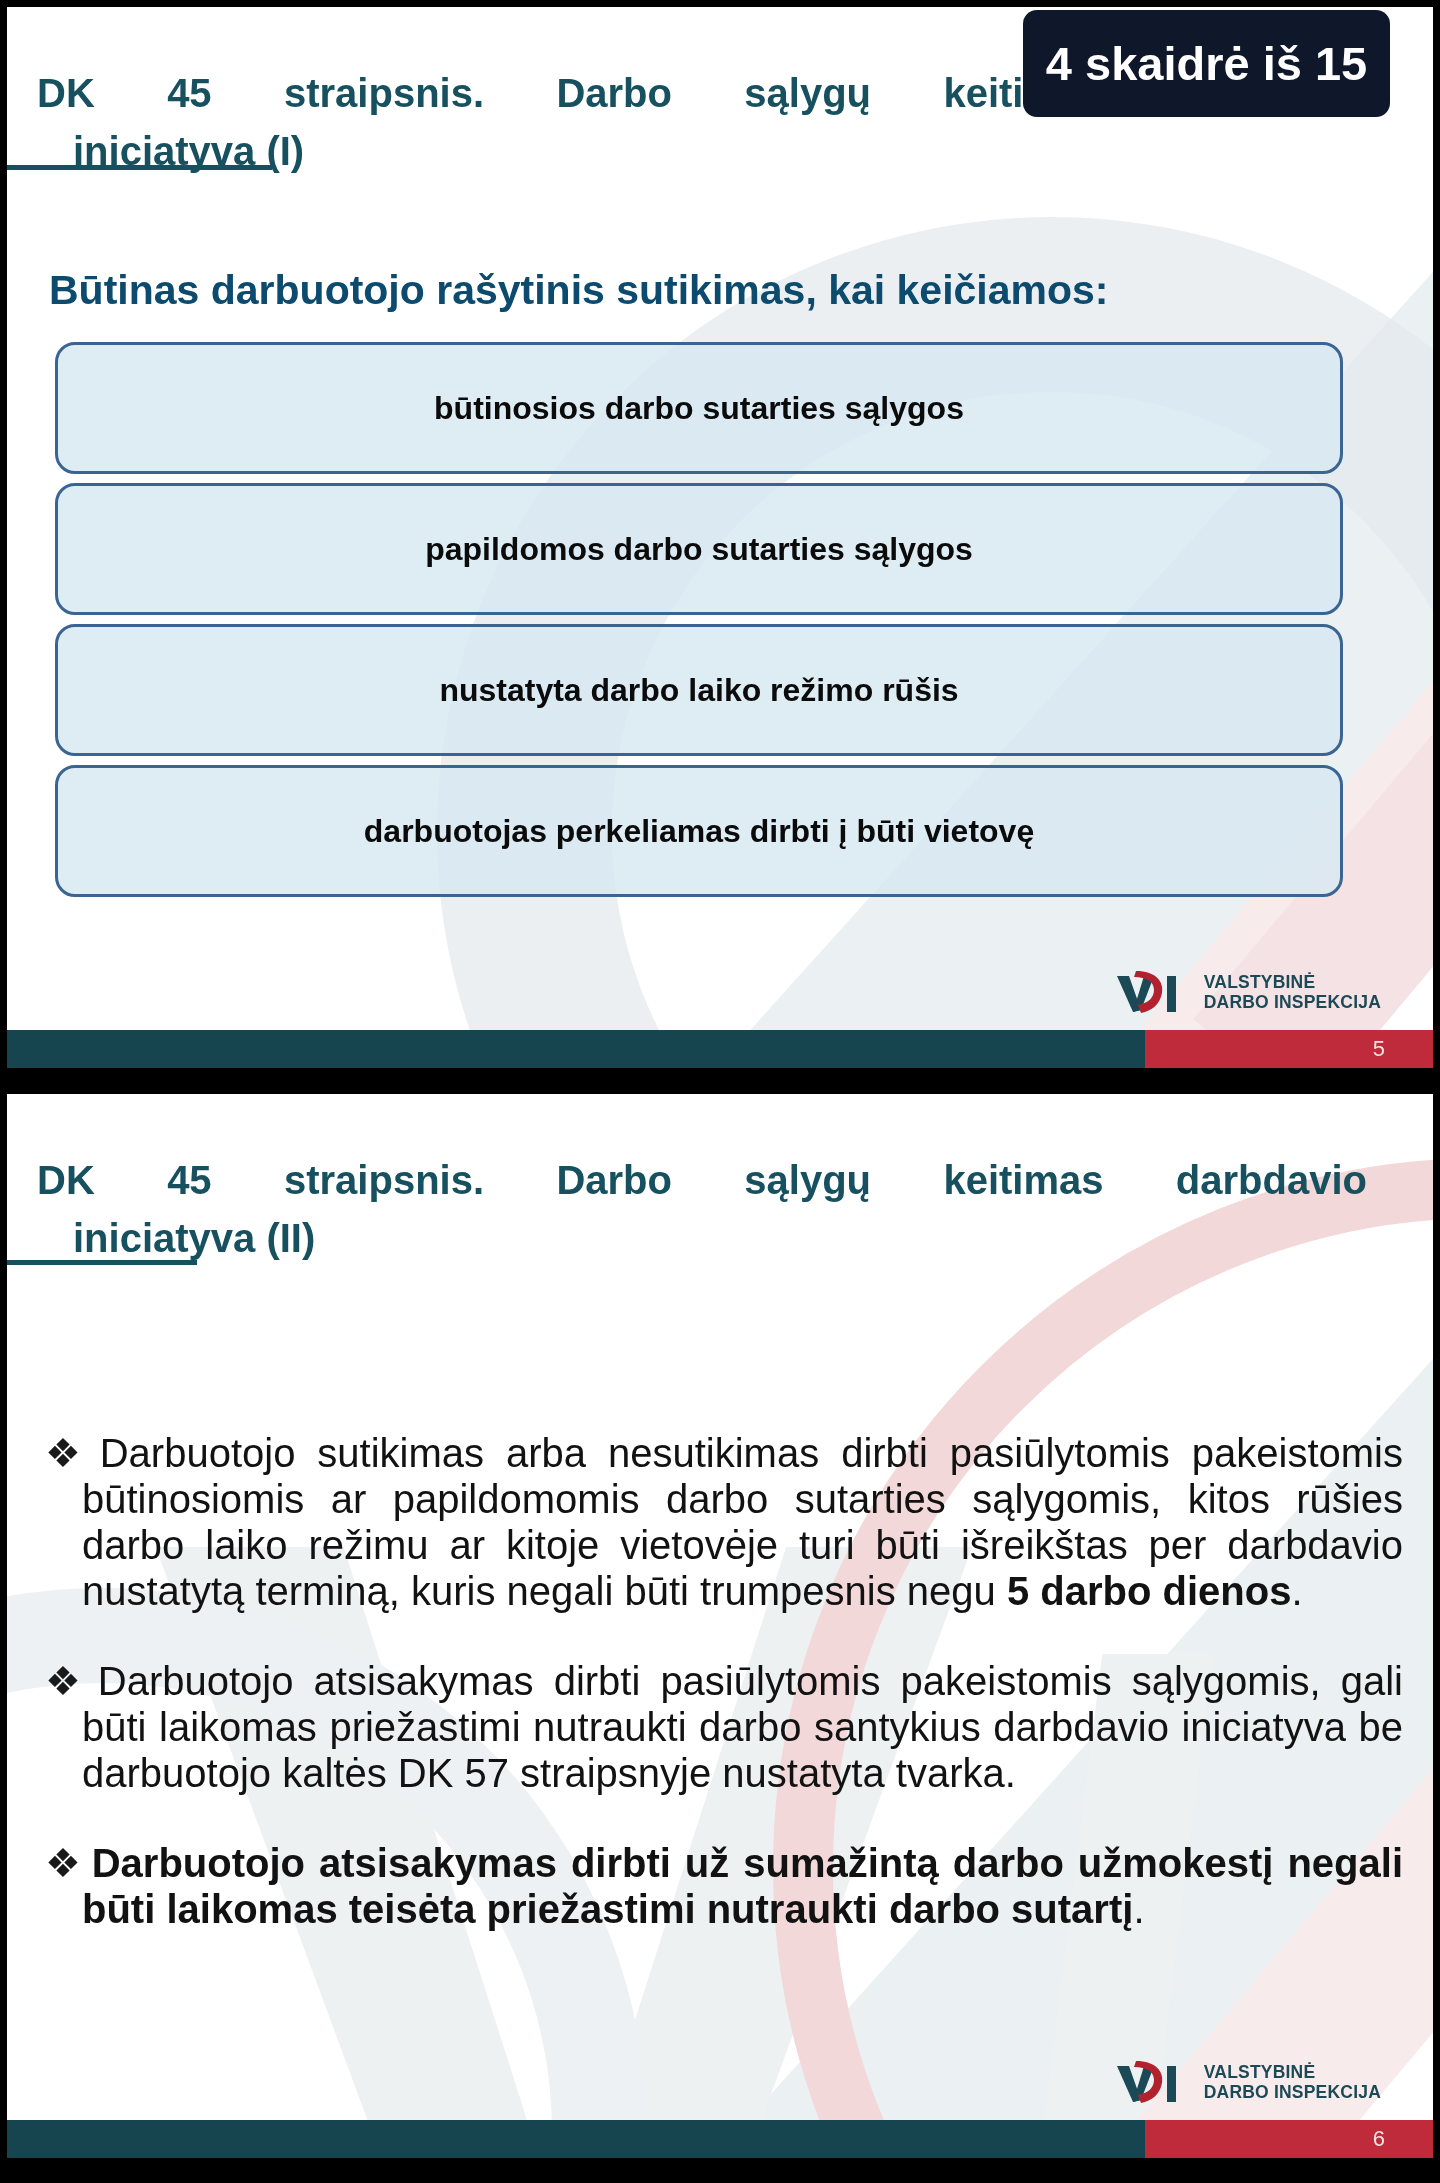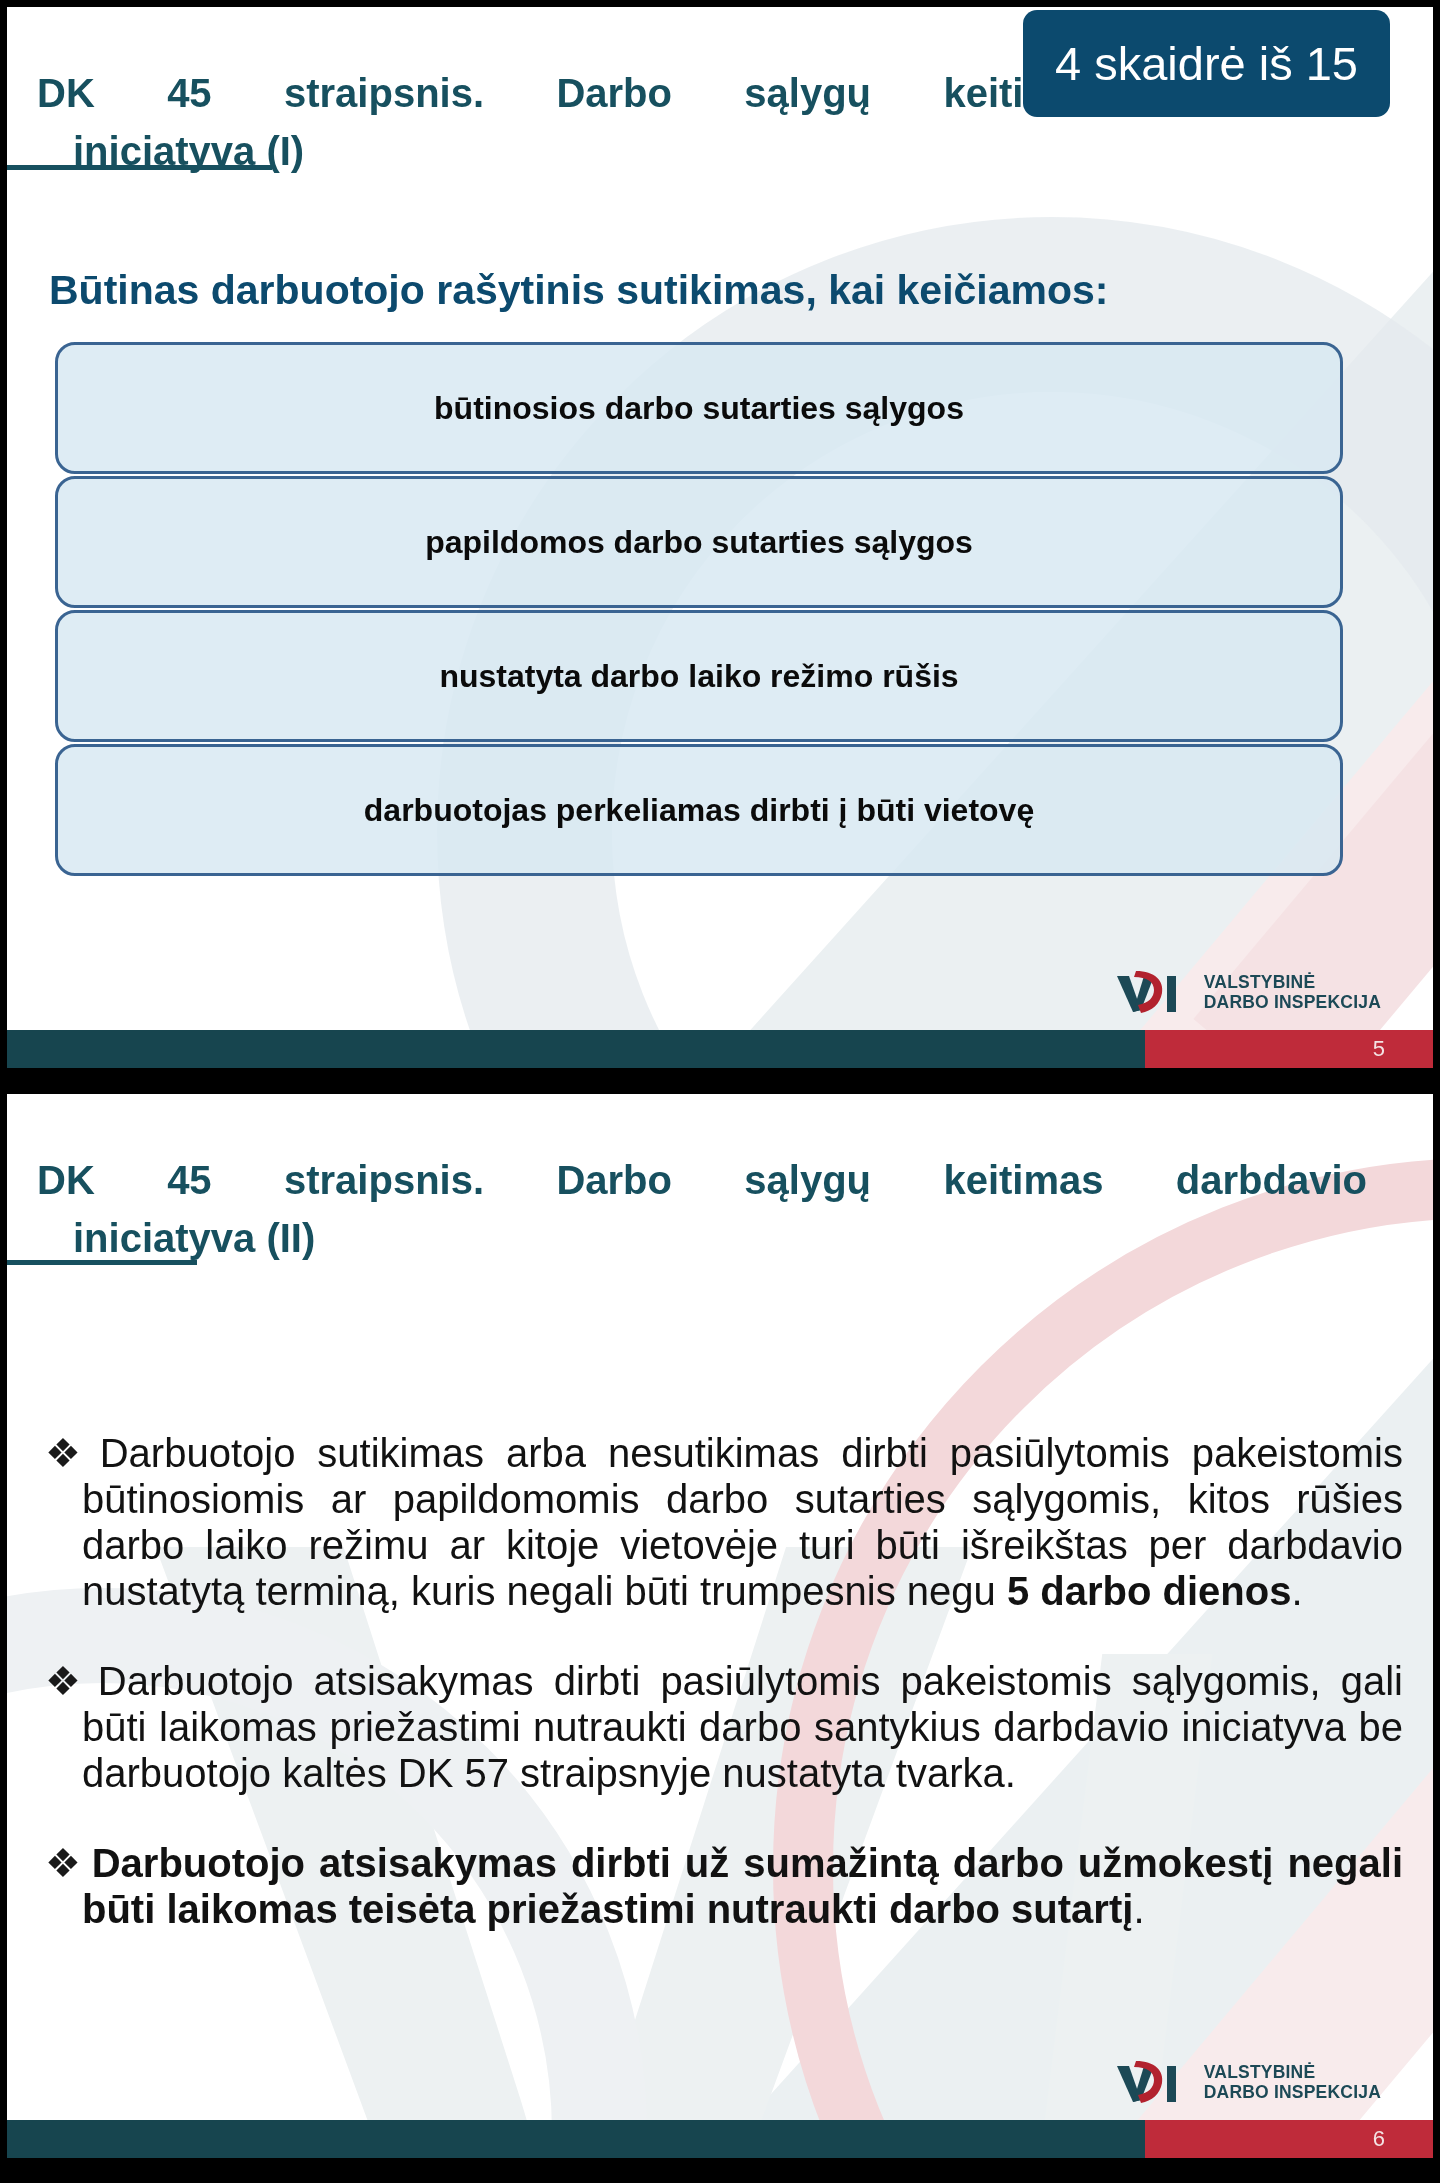--- a/index.html
+++ b/index.html
@@ -35,21 +35,21 @@
   .slide-title .l2{text-align:left;margin-left:36px;}
   .title-underline{position:absolute;top:158px;left:0;height:5px;background:#17505f;z-index:2;}
   #slide-1 .title-underline{width:265px;}
   #slide-2 .title-underline{top:166px;width:190px;}
 
   .content-heading{
     position:absolute;left:42px;top:252px;width:1300px;z-index:2;
     color:#0c4a6e;font-weight:bold;font-size:41px;margin-top:8px;
   }
 
-  .box-stack{position:absolute;left:48px;top:335px;width:1288px;z-index:2;display:flex;flex-direction:column;gap:2px;}
+  .box-stack{position:absolute;left:48px;top:335px;width:1288px;z-index:2;display:flex;flex-direction:column;gap:9px;}
   .cond-box{
     height:126px;border:3px solid #3a6492;border-radius:20px;
     background:rgba(216,233,242,.85);
     display:flex;align-items:center;justify-content:center;
     font-size:32px;font-weight:bold;color:#0b0b0b;
   }
 
   .bullet-list{position:absolute;left:38px;top:296px;width:1358px;z-index:2;}
   .bullet-item{
     font-size:40px;line-height:46px;color:#121212;text-align:justify;
@@ -66,23 +66,23 @@
   .footer-bar{position:absolute;left:0;bottom:0;width:100%;height:38px;z-index:3;display:flex;}
   .footer-teal{flex:1;background:#17454f;}
   .footer-red{
     width:288px;background:#bf2b3a;color:#f4e3e4;font-size:22px;
     display:flex;align-items:center;justify-content:flex-end;padding-right:48px;box-sizing:border-box;
   }
 
   
   .slide-indicator{
     position:absolute;left:1023px;top:10px;width:367px;height:107px;z-index:10;
-    background:#0c4a6e;border-radius:14px;
+    background:#0f172a;border-radius:14px;
     display:flex;align-items:center;justify-content:center;
-    color:#fff;font-size:47px;font-weight:400;
+    color:#fff;font-size:47px;font-weight:700;
   }
 </style>
 </head>
 <body>
 
 <section class="slide" id="slide-1">
   <div class="wm wm-band-gray"></div>
   <div class="wm wm-ring"></div>
   <div class="wm wm-pink-right"></div>
   <div class="wm wm-red-small"></div>

